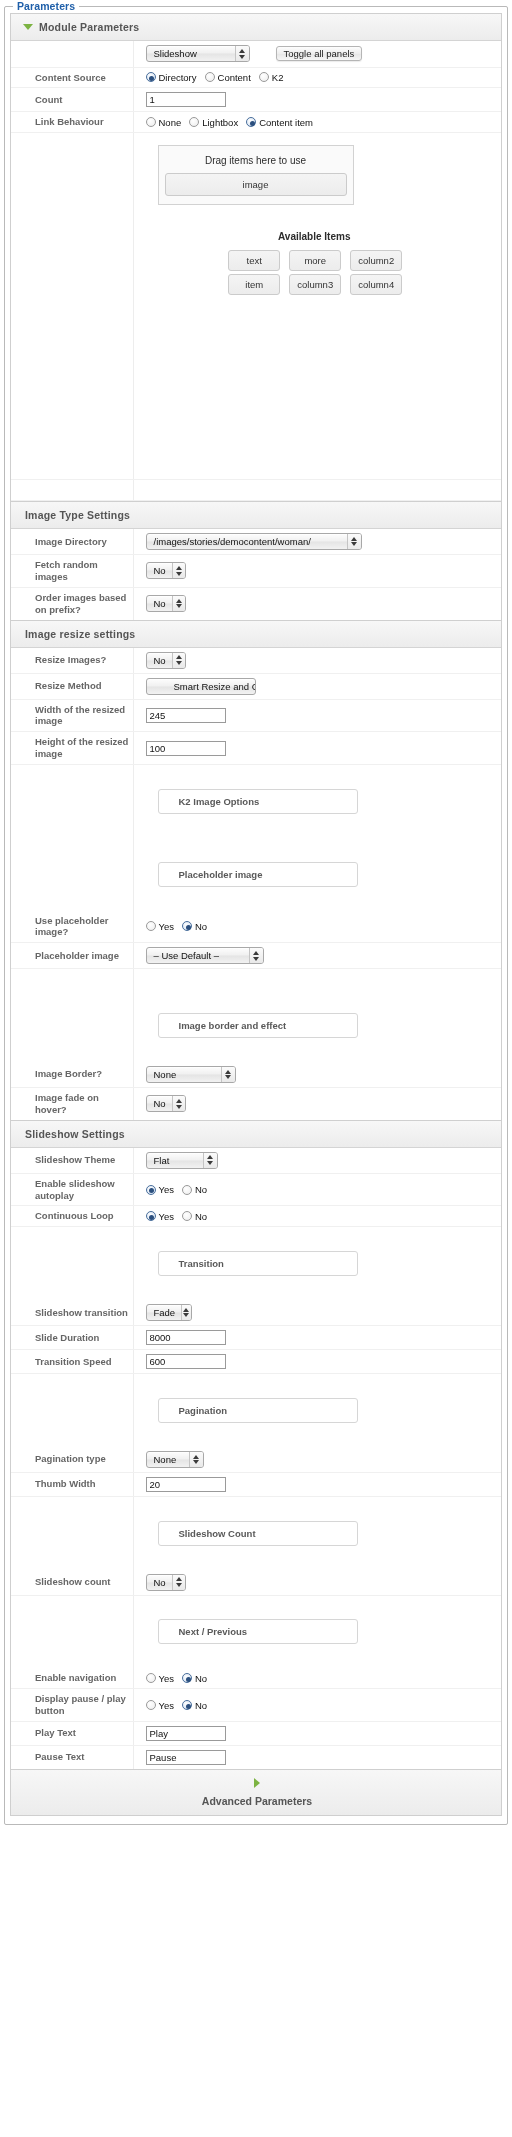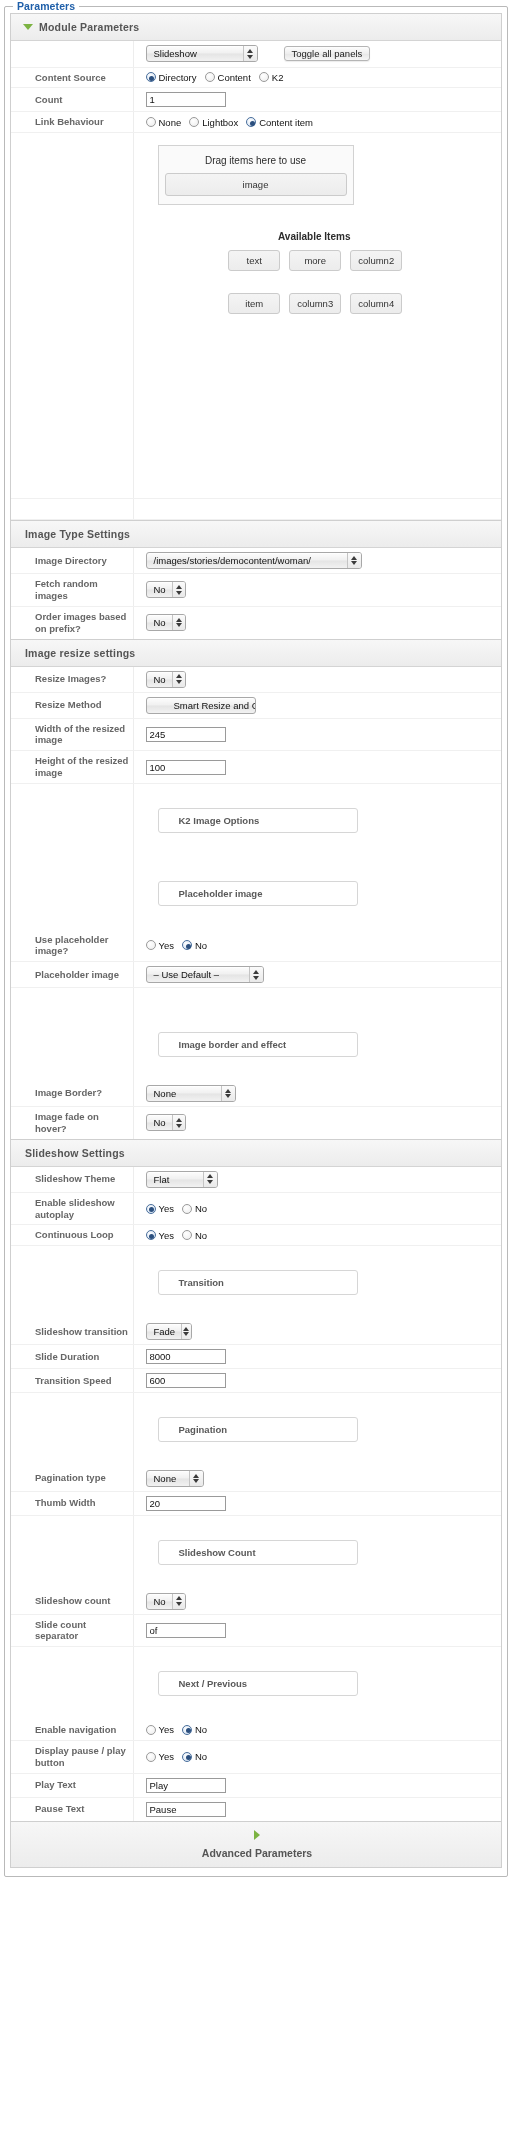--- a/index.html
+++ b/index.html
@@ -125,21 +125,21 @@
     display: block;
     width: 0; height: 0;
     border-left: 3px solid transparent;
     border-right: 3px solid transparent;
   }
   .sel .arr i.up { border-bottom: 4px solid #3a3a3a; margin-bottom: 1.5px; }
   .sel .arr i.dn { border-top: 4px solid #3a3a3a; }
   .sel.w-40 { width: 40px; }
   .sel.w-72 { width: 72px; }
   .sel.w-90 { width: 90px; }
-  .sel.w-110 { width: 112px; }
+  .sel.w-110 { width: 104px; }
   .sel.w-118 { width: 118px; }
   .sel.w-135 { width: 110px; padding-left: 20px; }
   .sel.w-215 { width: 216px; }
   .sel .txt.grow { flex: 1; }
 
   
   .txtin {
     height: 15px;
     border: 1px solid #9a9a9a;
     background: #fff;
@@ -219,21 +219,21 @@
     text-align: center;
     font-weight: bold;
     font-size: 10px;
     color: #2c2c2c;
     margin: 26px 0 8px 0;
     padding-right: 16px;
   }
   .avail-grid {
     display: flex;
     flex-direction: column;
-    gap: 22px;
+    gap: 3px;
     align-items: center;
     padding-right: 14px;
   }
   .avail-row { display: flex; gap: 9px; }
   .avail-row .chip { width: 52px; padding: 4px 0; }
 
   
   .subbox {
     border: 1px solid #d6d6d6;
     border-radius: 3px;
@@ -719,26 +719,20 @@
           <td class="fld">
             <span class="sel w-40">
               <span class="txt grow">No</span>
               <span class="arr">
                     <i class="up"></i>
                     <i class="dn"></i>
                   </span>
             </span>
           </td>
         </tr>
-        <tr>
-          <td class="lbl">Slide count separator</td>
-          <td class="fld">
-            <input class="txtin w-80" value="of" style="">
-          </td>
-        </tr>
 
         <tr class="spacer-row">
               <td class="lbl">&nbsp;</td>
               <td class="fld"></td>
             </tr>
         <tr class="noline">
           <td class="lbl">&nbsp;</td>
           <td class="fld">
             <div class="subbox">Next / Previous</div>
           </td>

